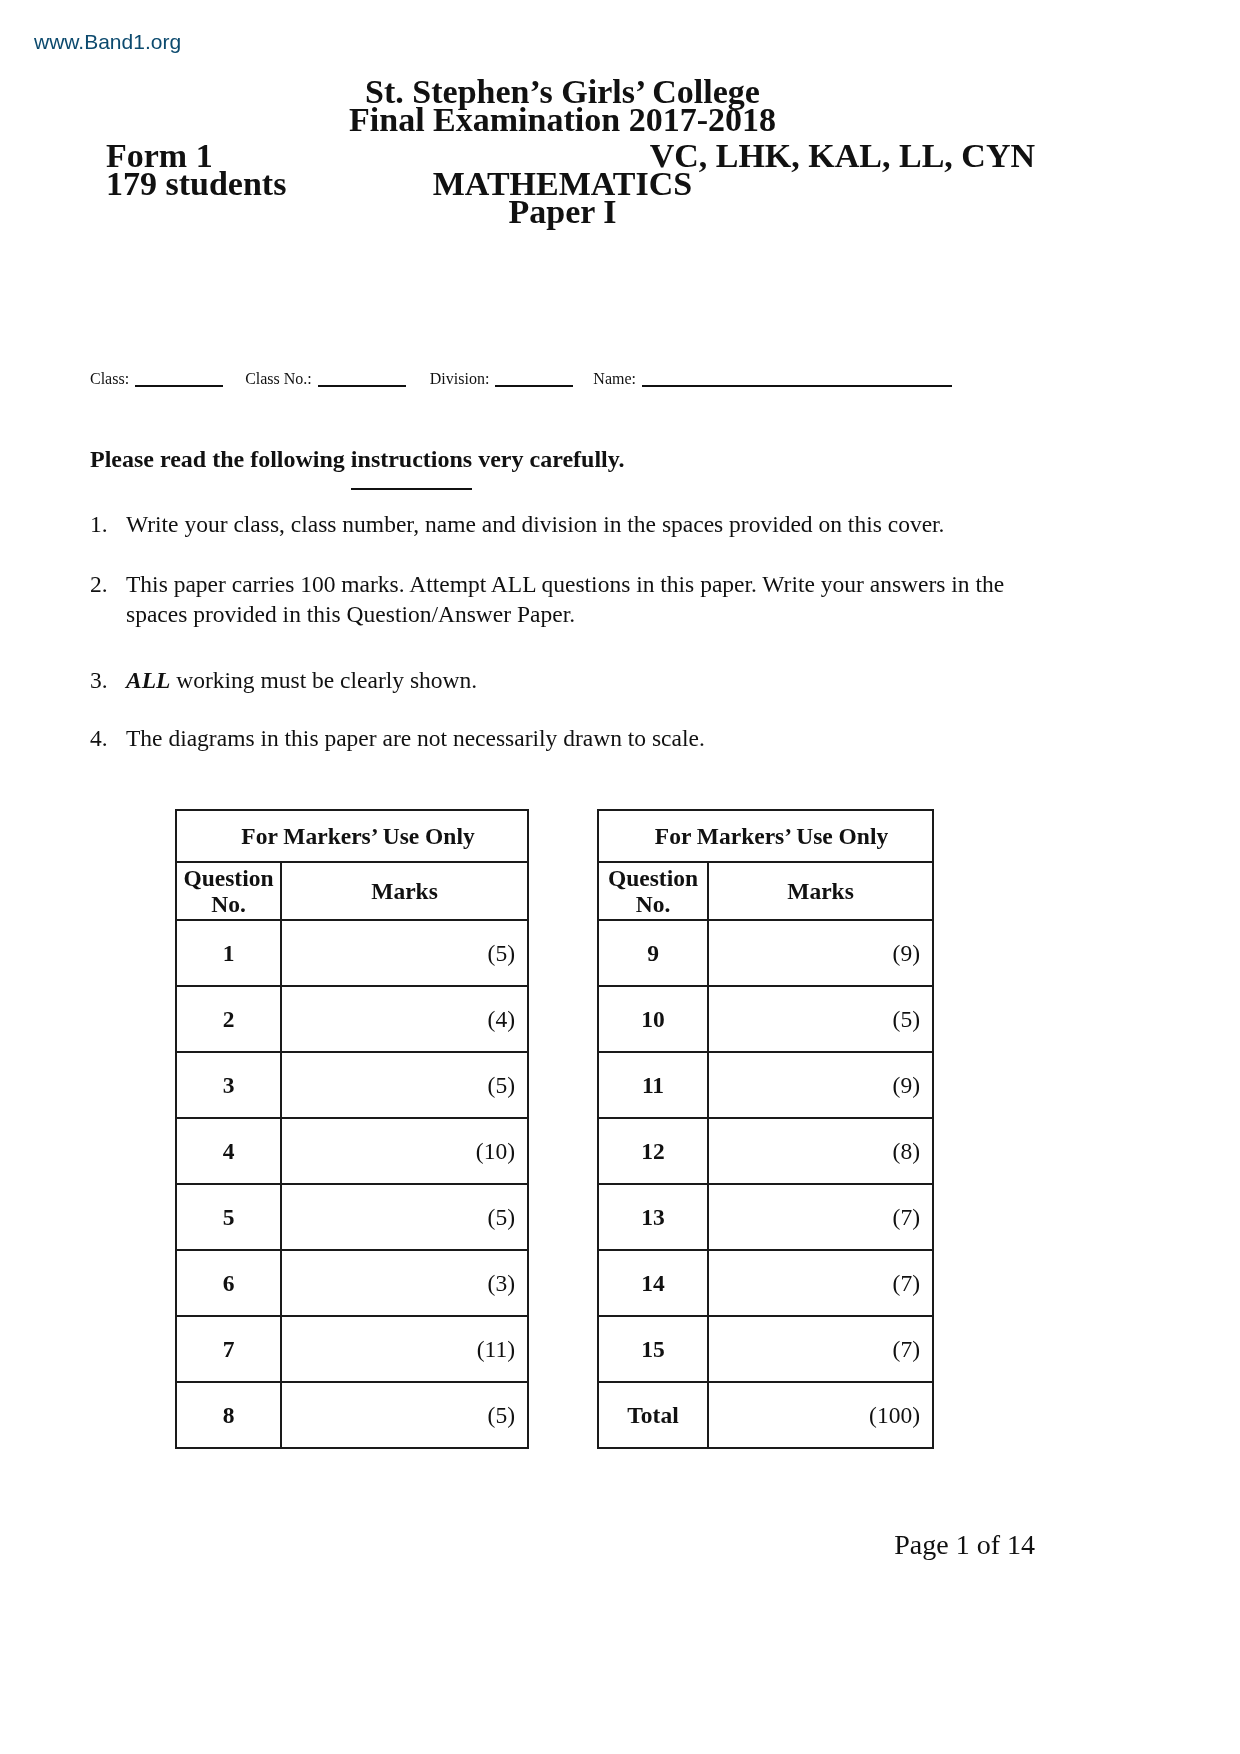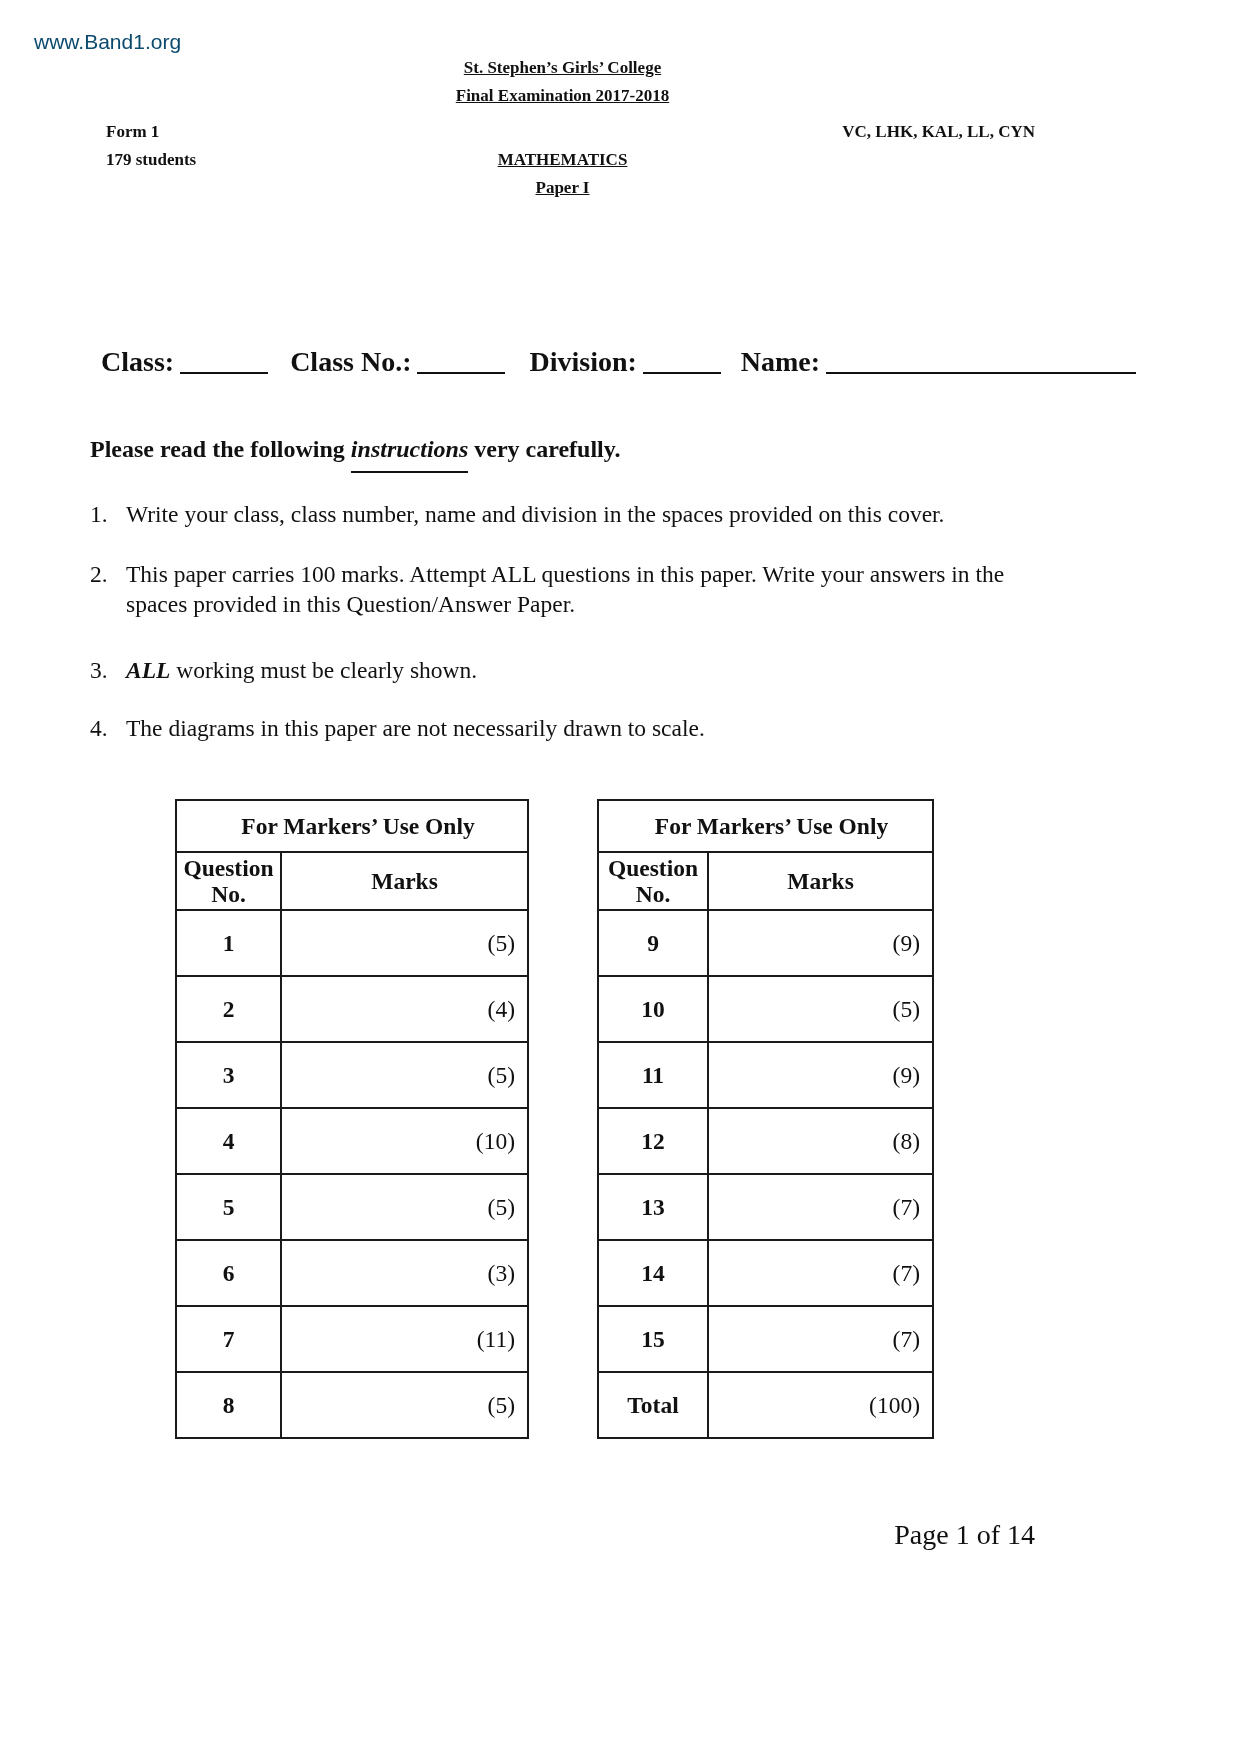--- a/index.html
+++ b/index.html
@@ -22,66 +22,65 @@
     color: #0c4a6e;
     padding-left: 34px;
   }
   .content {
     width: 945px;
     margin-left: 90px;
   }
   
   .header {
     position: relative;
+    margin-top: 24px;
     height: 180px;
     font-weight: bold;
-    font-size: 17px;
-    text-decoration: underline;
+    font-size: 34px;
   }
   .center-col { text-align: center; }
   .h-line { line-height: 28px; }
   .h-gap { height: 36px; }
   .left-col {
     position: absolute;
     left: 16px; top: 64px;
     text-align: left;
   }
   .left-col div { line-height: 28px; }
   .right-col {
     position: absolute;
     right: 0; top: 64px;
     line-height: 28px;
   }
   
   .fields-line {
     margin-top: 112px;
-    font-weight: bold;
-    font-size: 28px;
+    font-weight: normal;
+    font-size: 16px;
     white-space: nowrap;
-    margin-left: 11px;
   }
   .blank {
     display: inline-block;
     border-bottom: 2.5px solid #111;
     height: 8px;
     position: relative;
     top: 3px;
     margin: 0 6px;
   }
   .w-class { width: 88px; margin-right: 22px; }
   .w-classno { width: 88px; margin-right: 24px; }
   .w-division { width: 78px; margin-right: 20px; }
   .w-name { width: 310px; }
   
   .instr-head {
     margin-top: 58px;
     font-weight: bold;
     font-size: 24px;
   }
-  .underlined { border-bottom: 2.5px solid #111; padding-bottom: 9px; font-style: italic; }
+  .underlined { border-bottom: 2.5px solid #111; padding-bottom: 16px; }
   .instr-list { margin-top: 36px; }
   .instr-item {
     display: flex;
     margin-bottom: 30px;
     line-height: 30px;
   }
   .instr-item .num { width: 36px; flex: 0 0 36px; }
   .instr-item .txt { flex: 1; }
   .instr-item.sp2 { margin-bottom: 34px; }
   .instr-item.sp3 { margin-top: 36px; margin-bottom: 28px; }

